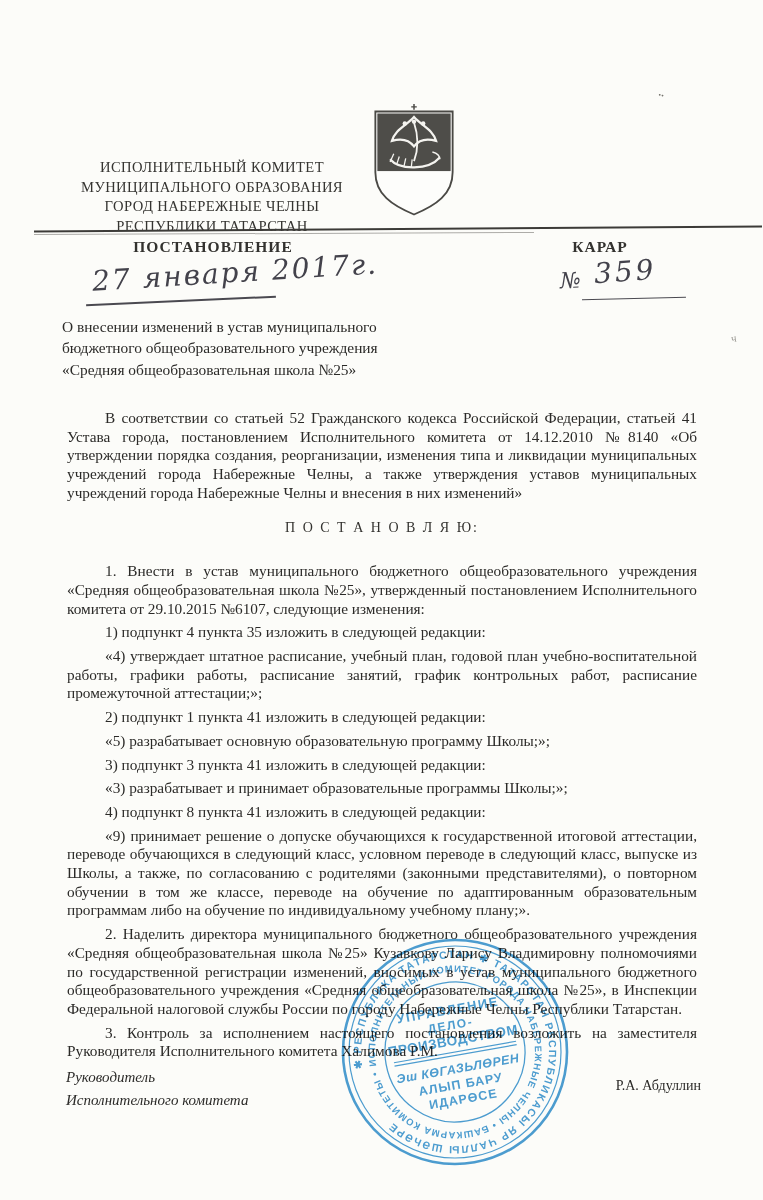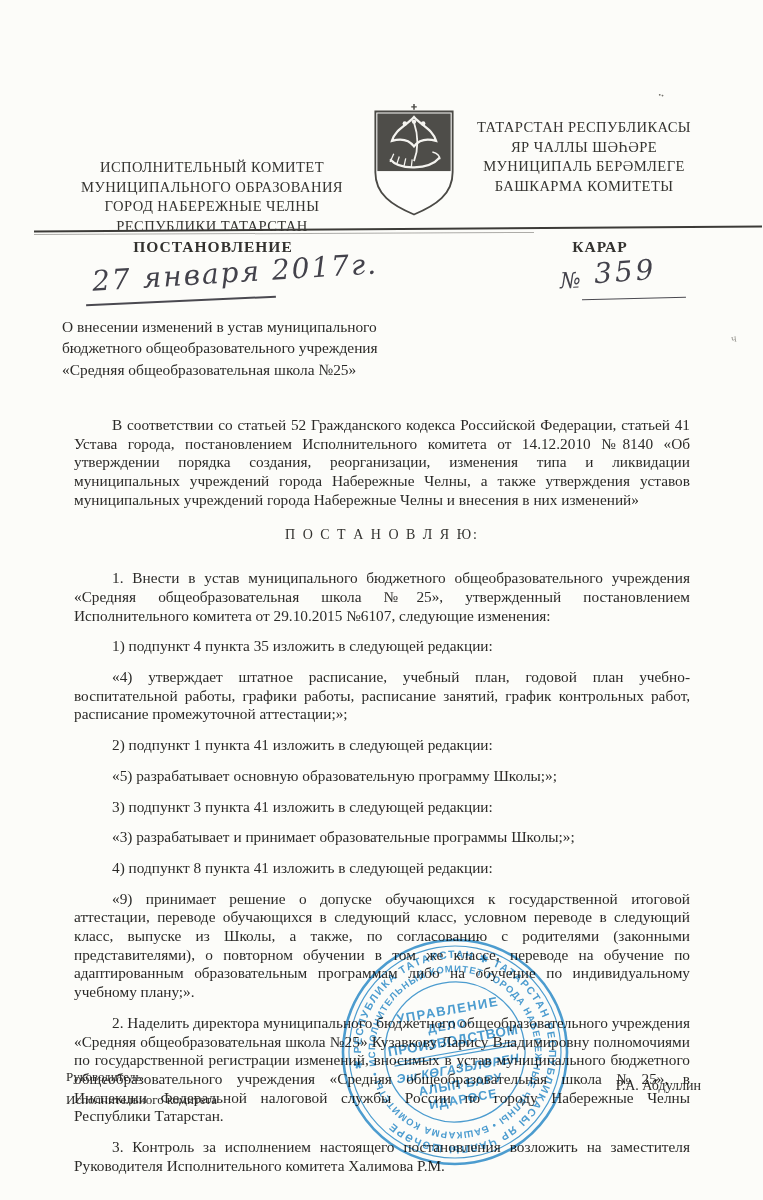--- a/index.html
+++ b/index.html
@@ -73,31 +73,31 @@
   .subject{
     position:absolute;left:62px;top:316px;width:362px;
     font-size:15.4px;line-height:21.4px;
   }
   
   .body-text{
     position:absolute;left:62px;top:404px;width:640px;
     font-size:15.3px;line-height:18.7px;
     text-align:justify;
   }
-  .body-text p{margin:12px;text-indent:38px;}
+  .body-text p{margin:5px;text-indent:38px;}
   .resolve{
     text-align:center;text-indent:0 !important;
     font-size:14px;letter-spacing:2px;
     margin:16px 0 25px 0 !important;
     color:#33322f;
   }
   
   .sig-position{
     position:absolute;left:66px;top:1066px;
-    font-size:13px;line-height:22.5px;
+    font-size:15px;line-height:22.5px;font-style:italic;
   }
   .sig-name{
     position:absolute;right:62px;top:1078px;
     font-size:14px;
   }
   
   .stamp{
     position:absolute;left:333px;top:932px;width:244px;height:240px;
     transform:rotate(-10deg);
     mix-blend-mode:multiply;
@@ -143,26 +143,20 @@
         <circle cx="50" cy="19" r="2.4" fill="#f4f3ef"></circle>
         <circle cx="60" cy="21" r="2.4" fill="#f4f3ef"></circle>
 
         <path d="M24,60 C34,72 66,72 78,58" stroke="#f4f3ef" stroke-width="2.4" fill="none"></path>
         <path d="M28,54 l-4,9 M34,57 l-3,9 M41,59 l-2,9 M48,60 l-1,9" stroke="#f4f3ef" stroke-width="1.4" fill="none"></path>
         <path d="M70,52 q8,2 8,8" stroke="#f4f3ef" stroke-width="1.6" fill="none"></path>
       </g>
     </svg>
   </div>
 
-  <div class="org-block org-right">
-    <div>ТАТАРСТАН РЕСПУБЛИКАСЫ</div>
-    <div>ЯР ЧАЛЛЫ ШӘҺӘРЕ</div>
-    <div>МУНИЦИПАЛЬ БЕРӘМЛЕГЕ</div>
-    <div>БАШКАРМА КОМИТЕТЫ</div>
-  </div>
 
   <div class="rule"></div>
   <div class="rule2"></div>
 
   <div class="doc-type doc-type-ru">ПОСТАНОВЛЕНИЕ</div>
   <div class="doc-type doc-type-tt">КАРАР</div>
 
   <div class="hand hand-date">27 января 2017г.</div>
   <div class="date-underline"></div>
   <div class="hand hand-no">№</div>

